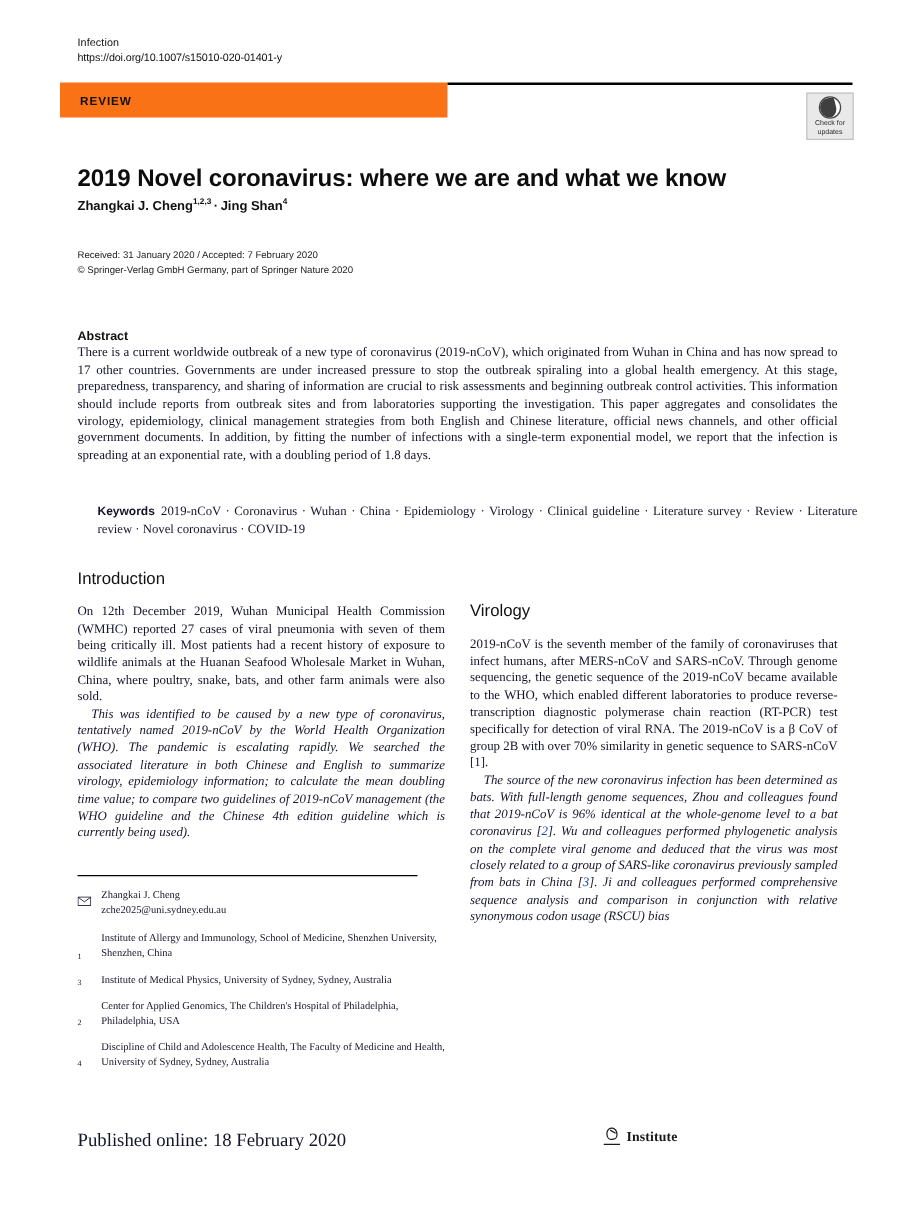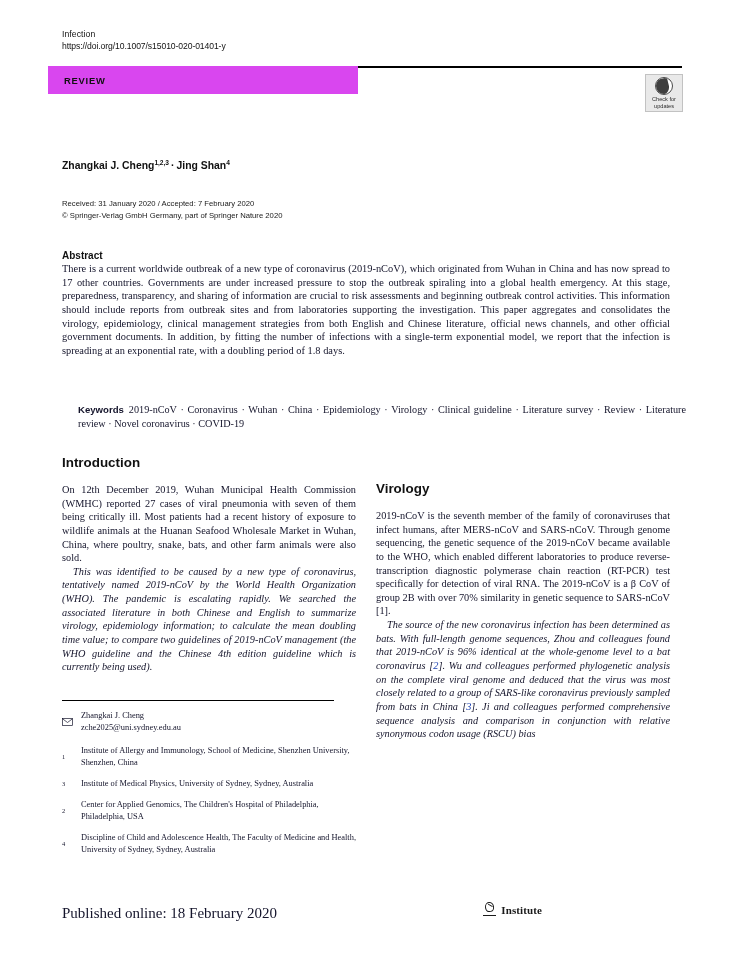--- a/index.html
+++ b/index.html
@@ -39,21 +39,21 @@
   .banner-row {
     position: absolute;
     left: 48px; top: 66px;
     width: 634px;
     height: 28px;
   }
   .review-tag {
     position: absolute;
     left: 0; top: 0;
     width: 310px; height: 28px;
-    background: #d946ef;
+    background: #f97316;
     display: flex; align-items: center;
   }
   .review-tag span {
     font-family: "Liberation Sans", sans-serif;
     font-size: 9.4px;
     font-weight: bold;
     letter-spacing: .08em;
     color: #111;
     padding-left: 16px;
   }
@@ -142,21 +142,21 @@
     font-family: "Liberation Sans", sans-serif;
     font-size: 7.7px;
     line-height: 1.5;
     color: #1a1a1a;
   }
   .dates div { display: block; }
 
   
   .abstract {
     position: absolute;
-    left: 62px; top: 250px;
+    left: 62px; top: 264px;
     width: 608px;
   }
   .abstract h2 {
     margin: 0 0 1px 0;
     font-family: "Liberation Sans", sans-serif;
     font-size: 10px;
     font-weight: bold;
     color: #111;
   }
   .abstract p {
@@ -193,21 +193,21 @@
     position: absolute;
     width: 294px;
     top: 455px;
   }
   .col-left  { left: 62px; }
   .col-right { left: 376px; }
 
   .sec-h {
     font-family: "Liberation Sans", sans-serif;
     font-size: 13.4px;
-    font-weight: bold;
+    font-weight: normal;
     color: #111;
     margin: 0 0 13px 0;
   }
   .sec-h.spaced { margin-top: 26px; }
 
   .body-p {
     margin: 0;
     font-family: "Liberation Serif", serif;
     font-size: 10.3px;
     line-height: 1.325;
@@ -242,21 +242,21 @@
   .corr .corr-txt {
     font-family: "Liberation Serif", serif;
     font-size: 8.4px;
     line-height: 1.42;
     color: #14142b;
   }
   .corr .corr-txt span { display: block; }
 
   .aff {
     display: flex;
-    align-items: center;
+    align-items: flex-end;
     margin-bottom: 9px;
   }
   .aff .aff-num {
     flex: 0 0 11px;
     width: 11px;
     margin-right: 8px;
     font-family: "Liberation Serif", serif;
     font-size: 6.4px;
     color: #14142b;
     line-height: 1;
@@ -336,20 +336,21 @@
   </div>
 
   <div class="crossmark">
     <div class="cm-circle"></div>
     <div class="cm-label">
       <span>Check for</span><br>
       <span>updates</span>
     </div>
   </div>
 
+  <h1 class="title">2019 Novel coronavirus: where we are and what we know</h1>
 
   <div class="authors">
     <span>Zhangkai J. Cheng</span><sup>1,2,3</sup><span class="sep">·</span><span>Jing Shan</span><sup>4</sup>
   </div>
 
   <div class="dates">
     <div>Received: 31 January 2020 / Accepted: 7 February 2020</div>
     <div>© Springer-Verlag GmbH Germany, part of Springer Nature 2020</div>
   </div>
 

